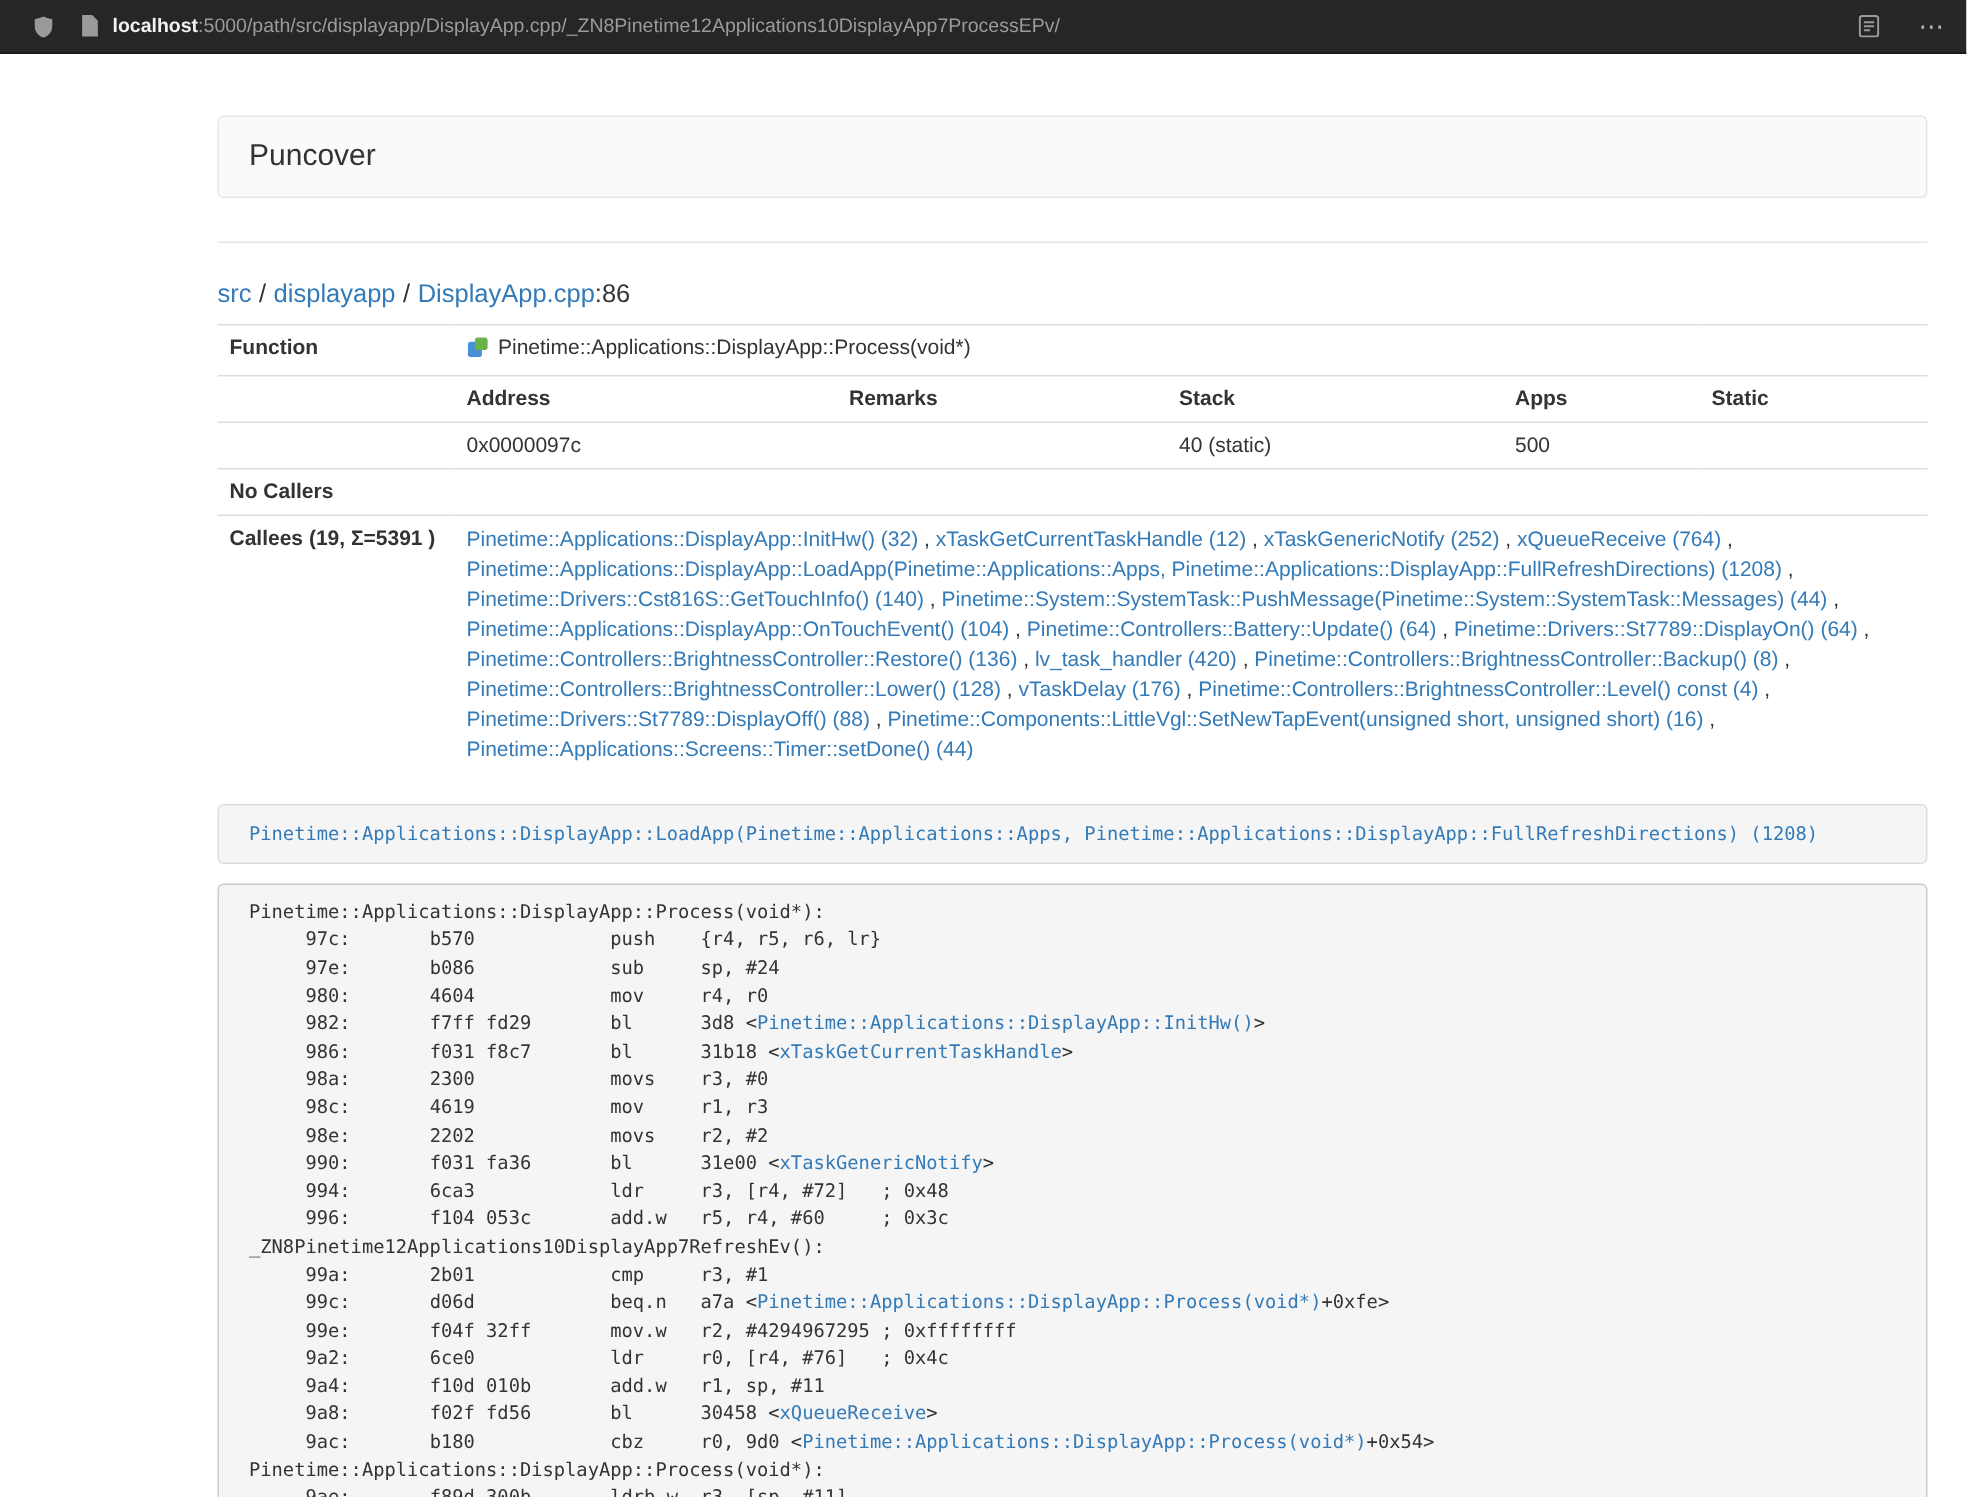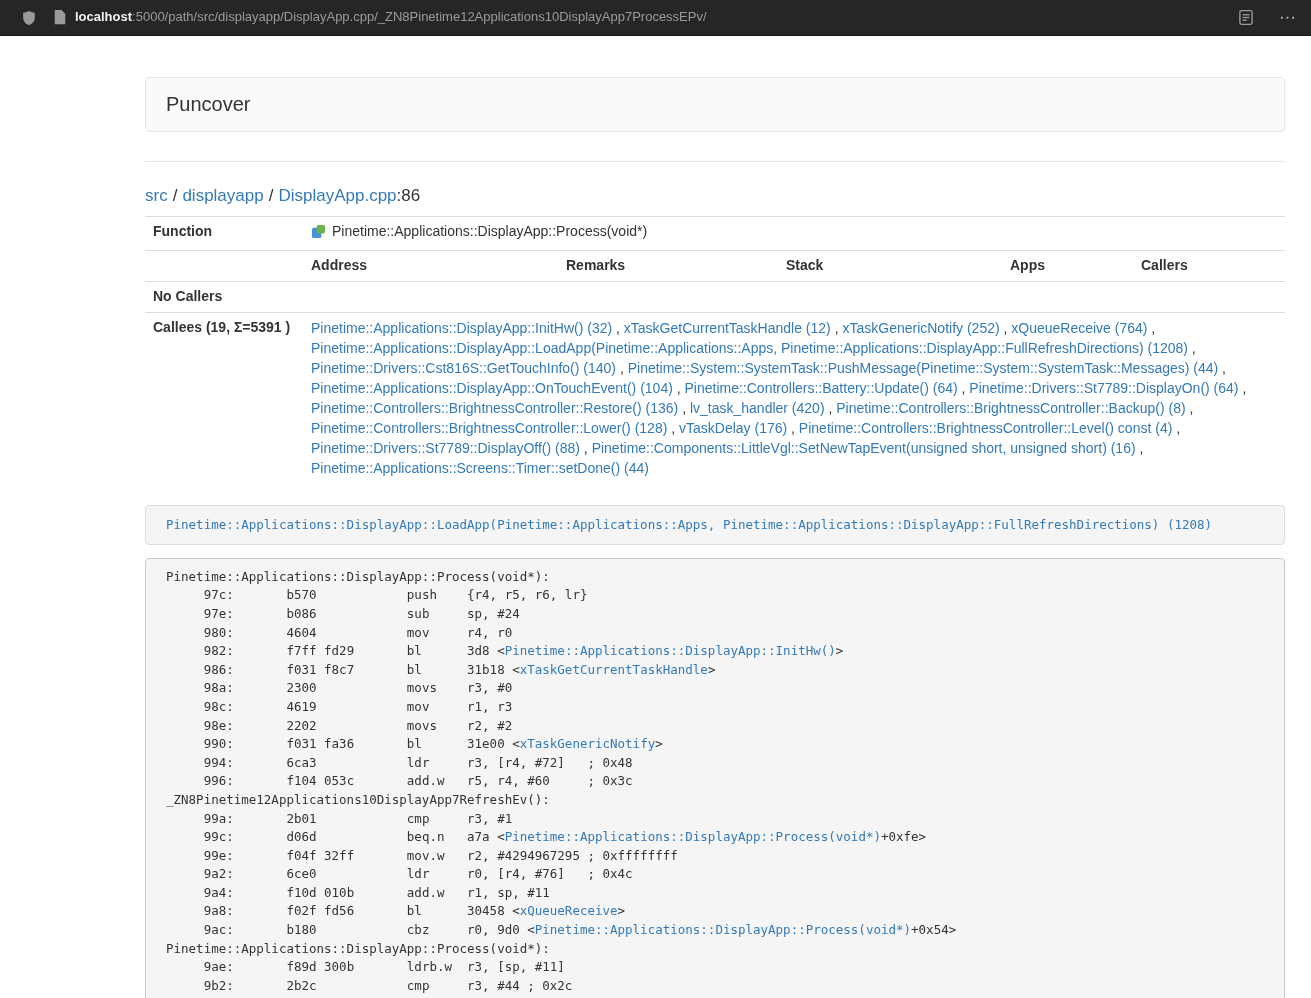--- a/index.html
+++ b/index.html
@@ -103,21 +103,29 @@
               </svg>
           </span><span>Pinetime::Applications::DisplayApp::Process(void*)</span>
         </td>
       </tr>
       <tr>
         <td></td>
         <th>Address</th>
         <th>Remarks</th>
         <th>Stack</th>
         <th>Apps</th>
-        <th>Callers</th>
+        <th>Static</th>
+      </tr>
+      <tr>
+        <td></td>
+        <td>0x0000097c</td>
+        <td></td>
+        <td>40 (static)</td>
+        <td>500</td>
+        <td></td>
       </tr>
       <tr>
         <th>No Callers</th>
         <td colspan="5"></td>
       </tr>
       <tr>
         <th>Callees (19, Σ=5391 )</th>
         <td colspan="5" class="callees-cell"><a href="#">Pinetime::Applications::DisplayApp::InitHw() (32)</a> , <a href="#">xTaskGetCurrentTaskHandle (12)</a> , <a href="#">xTaskGenericNotify (252)</a> , <a href="#">xQueueReceive (764)</a> , <a href="#">Pinetime::Applications::DisplayApp::LoadApp(Pinetime::Applications::Apps, Pinetime::Applications::DisplayApp::FullRefreshDirections) (1208)</a> , <a href="#">Pinetime::Drivers::Cst816S::GetTouchInfo() (140)</a> , <a href="#">Pinetime::System::SystemTask::PushMessage(Pinetime::System::SystemTask::Messages) (44)</a> , <a href="#">Pinetime::Applications::DisplayApp::OnTouchEvent() (104)</a> , <a href="#">Pinetime::Controllers::Battery::Update() (64)</a> , <a href="#">Pinetime::Drivers::St7789::DisplayOn() (64)</a> , <a href="#">Pinetime::Controllers::BrightnessController::Restore() (136)</a> , <a href="#">lv_task_handler (420)</a> , <a href="#">Pinetime::Controllers::BrightnessController::Backup() (8)</a> , <a href="#">Pinetime::Controllers::BrightnessController::Lower() (128)</a> , <a href="#">vTaskDelay (176)</a> , <a href="#">Pinetime::Controllers::BrightnessController::Level() const (4)</a> , <a href="#">Pinetime::Drivers::St7789::DisplayOff() (88)</a> , <a href="#">Pinetime::Components::LittleVgl::SetNewTapEvent(unsigned short, unsigned short) (16)</a> , <a href="#">Pinetime::Applications::Screens::Timer::setDone() (44)</a></td>
       </tr>
     </tbody>

